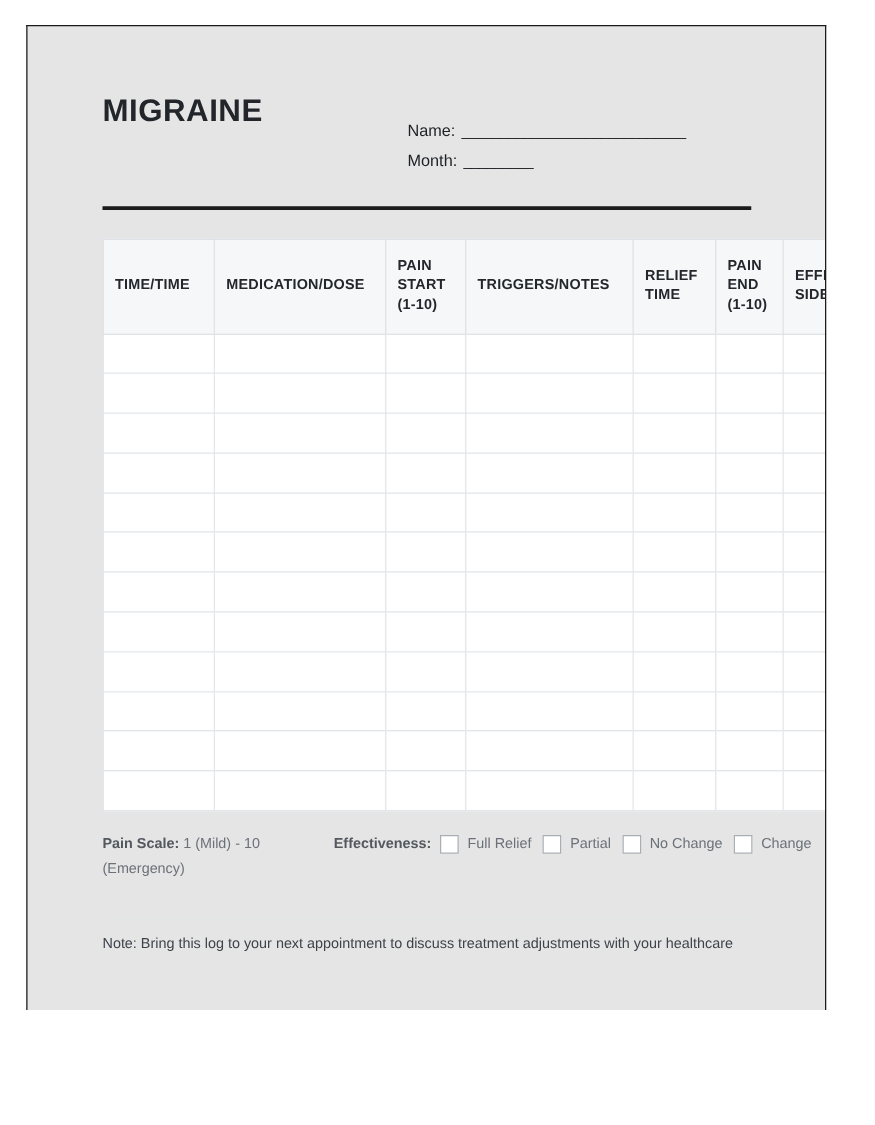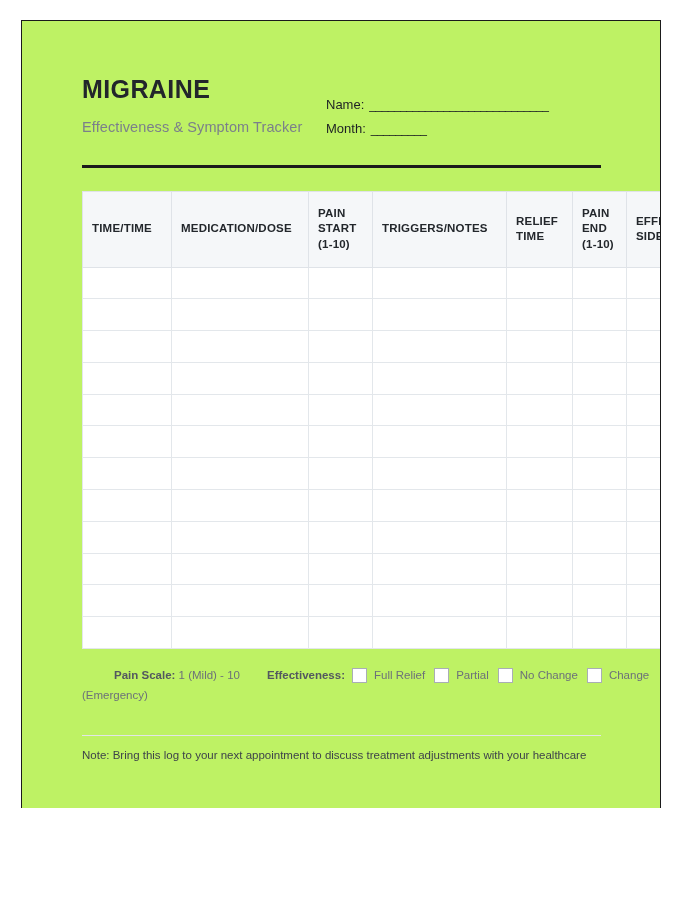--- a/index.html
+++ b/index.html
@@ -18,21 +18,21 @@
   
   .page {
     position: absolute;
     left: 21px;
     top: 20px;
     width: 640px;          
     height: 788px;         
     border: 1.5px solid #1b1b1b;
     border-bottom: none;
     box-sizing: border-box;
-    background: #bef264;
+    background: #e5e5e5;
     overflow: hidden;
   }
   .page-inner {
     position: absolute;
     left: 60px;            
     top: 0;
     width: 700px;          
     height: 100%;
   }
 
@@ -125,21 +125,21 @@
   
   .legend {
     margin-top: 16px;
     display: flex;
     align-items: flex-start;
     font-size: 11.5px;
     color: #6c7179;
     line-height: 1.75;
   }
   .legend-pain { width: 185px; }
-  .legend-pain b { color: #53585f; margin-left: 32px; }
+  .legend-pain b { color: #53585f; }
   .legend-eff {
     flex: 1;
     display: flex;
     flex-wrap: wrap;
     align-items: center;
   }
   .legend-eff .eff-title {
     font-weight: bold;
     color: #53585f;
     margin-right: 7px;
@@ -172,21 +172,20 @@
 </style>
 </head>
 <body>
 
 <div class="page">
   <div class="page-inner">
 
     <div class="masthead">
       <div class="title-block">
         <div class="title-line">MIGRAINE</div>
-        <div class="subtitle">Effectiveness &amp; Symptom Tracker</div>
       </div>
 
       <div class="fields">
         <div class="field-row">
           <span class="field-label">Name:</span>
           <span class="field-rule">_____________________________</span>
         </div>
         <div class="field-row">
           <span class="field-label">Month:</span>
           <span class="field-rule">_________</span>

